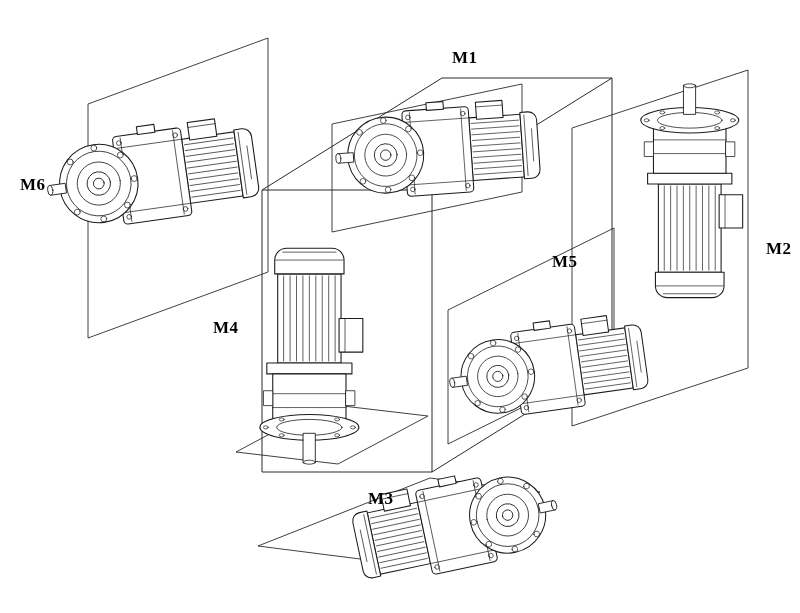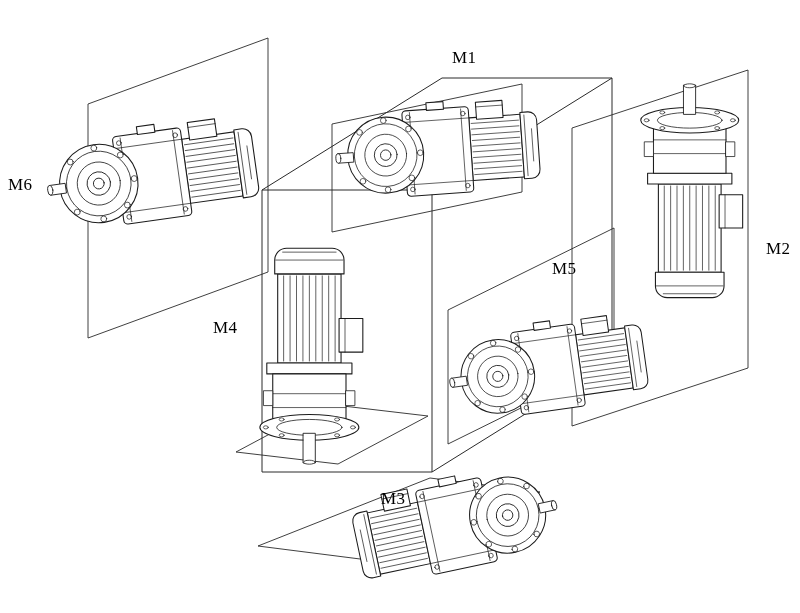--- a/index.html
+++ b/index.html
@@ -2,21 +2,21 @@
 <html><head>
 <meta charset="utf-8">
 <style>
   html,body{margin:0;padding:0;background:#ffffff;}
   .canvas{
     position:relative;width:800px;height:613px;background:#ffffff;overflow:hidden;
     font-family:"Liberation Serif", serif;
   }
   .canvas svg{position:absolute;left:0;top:0;}
   .label{
-    position:absolute;font-weight:normal;font-size:17px;color:#000;
+    position:absolute;font-weight:bold;font-size:17px;color:#000;
     letter-spacing:0.5px;user-select:none;
   }
 </style>
 </head>
 <body>
 
 <div class="canvas">
 
  <svg width="800" height="613" viewBox="0 0 800 613" xmlns="http://www.w3.org/2000/svg" xmlns:xlink="http://www.w3.org/1999/xlink">
   <defs>
@@ -97,18 +97,18 @@
   <use href="#gm-h" xlink:href="#gm-h" transform="translate(342,102) rotate(-4) scale(0.95)"></use>
   <use href="#gm-v" xlink:href="#gm-v" transform="translate(628,85) scale(0.98)"></use>
   <use href="#gm-h" xlink:href="#gm-h" transform="translate(535,452) rotate(-12) scale(-0.95,0.95)"></use>
   <use href="#gm-v" xlink:href="#gm-v" transform="translate(247,463) scale(0.99,-0.99)"></use>
   <use href="#gm-h" xlink:href="#gm-h" transform="translate(452,328) rotate(-8) scale(0.92)"></use>
   <use href="#gm-h" xlink:href="#gm-h" transform="translate(50,132) rotate(-8) scale(0.98)"></use>
  </svg>
 
  <div class="label" style="left:452px;top:48px">M1</div>
  <div class="label" style="left:766px;top:239px">M2</div>
- <div class="label" style="left:381px;top:489px">M3</div>
+ <div class="label" style="left:368px;top:489px">M3</div>
  <div class="label" style="left:213px;top:318px">M4</div>
- <div class="label" style="left:552px;top:259px">M5</div>
- <div class="label" style="left:8px;top:175px">M6</div>
+ <div class="label" style="left:552px;top:252px">M5</div>
+ <div class="label" style="left:20px;top:175px">M6</div>
 
 </div>
 
 </body></html>

